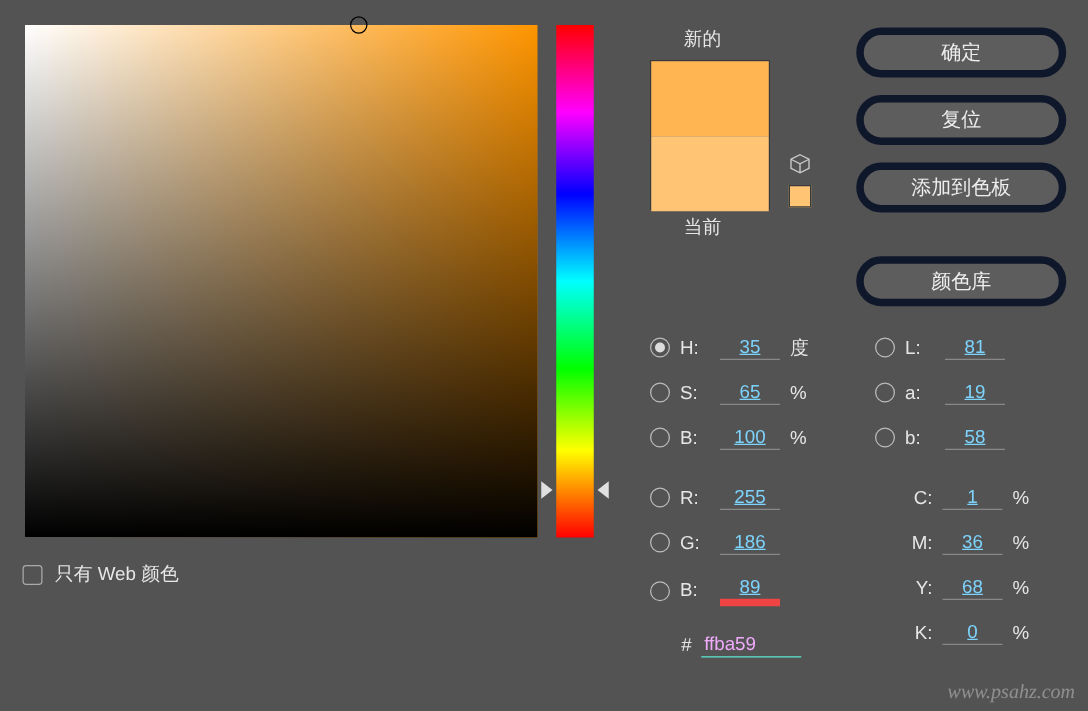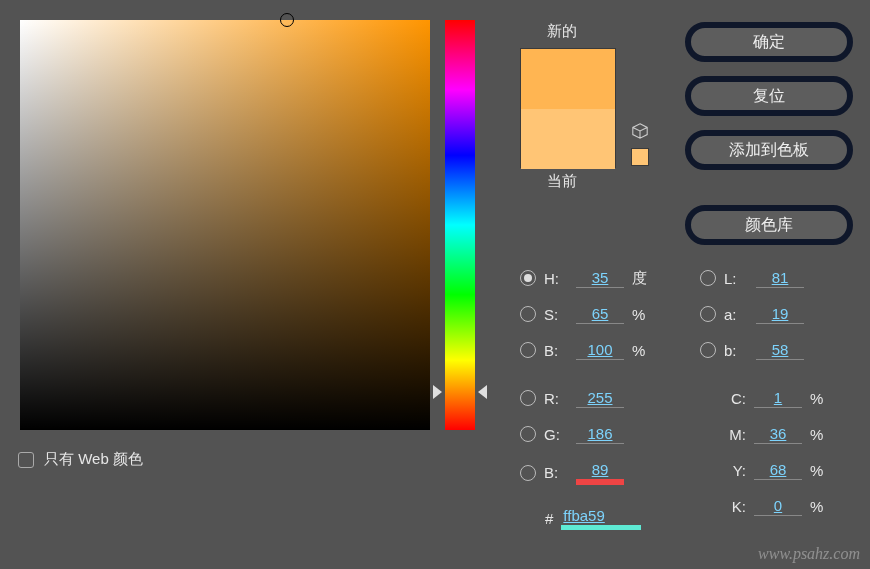--- a/index.html
+++ b/index.html
@@ -161,26 +161,25 @@
   font-size: 15px;
   text-decoration: underline;
 }
 .val.active { border-bottom: 6px solid #ef4444; }
 .unit { width: 20px; }
 
 .hex-row { position: absolute; }
 .hex-val {
   width: 80px;
   border: none;
-  border-bottom: 5px solid #5eead4;
+  border-bottom: 1px solid #5eead4;
   background: transparent;
-  color: #7dd3fc;
+  color: #f0abfc;
   padding: 1px 2px;
   font-size: 15px;
-  text-decoration: underline;
 }
 
 
 .watermark {
   position: absolute;
   right: 10px; bottom: 6px;
   text-align: right;
   color: rgba(255,255,255,0.45);
   font-style: italic;
   font-family: serif;

